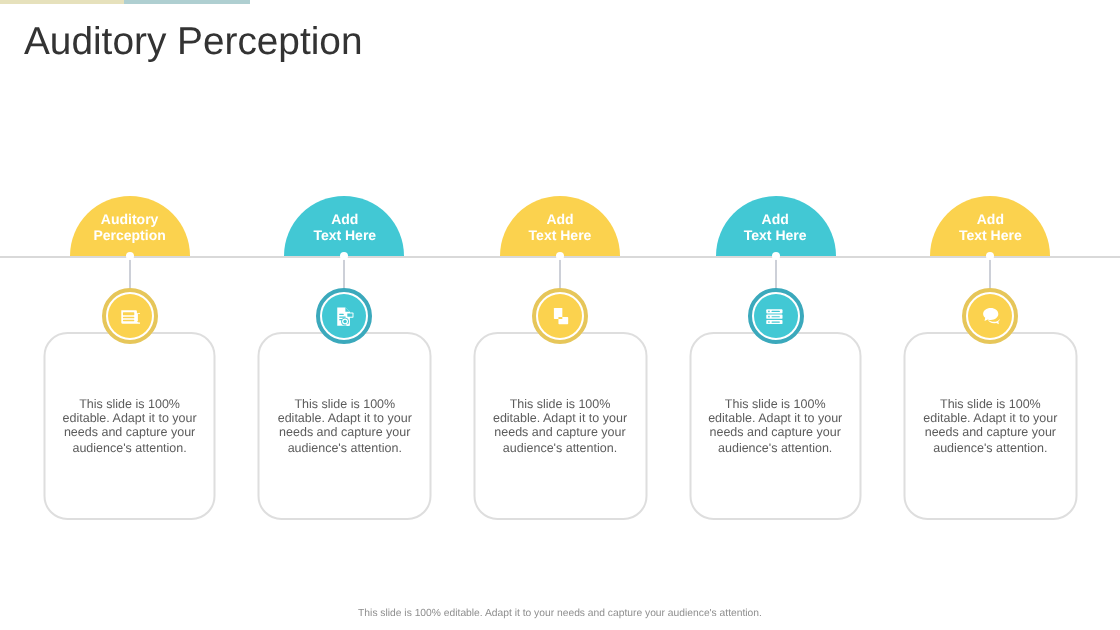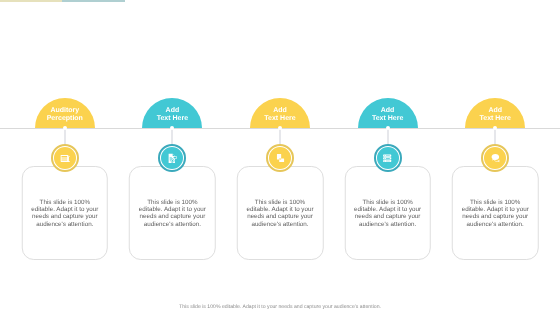--- a/index.html
+++ b/index.html
@@ -49,20 +49,21 @@
 
   .footer{position:absolute;left:0;right:0;top:304px;text-align:center;
           font-size:5.15px;line-height:6px;color:#8E8E8E;}
 </style>
 </head>
 <body>
 
 <div class="slide">
   <div class="accent accent-a" style="background: rgb(230, 225, 188);"></div>
   <div class="accent accent-b" style="background: rgb(175, 207, 209);"></div>
+  <div class="title">Auditory Perception</div>
   <div class="rule"></div>
   <div id="cols">
       <div class="col" style="left: 11.3px;">
    <div class="dome" style="background:#FBD24E">
      <span class="domelabel">
             <i>Auditory</i>
             <i>Perception</i>
           </span>
    </div>
    <div class="knob"></div>

